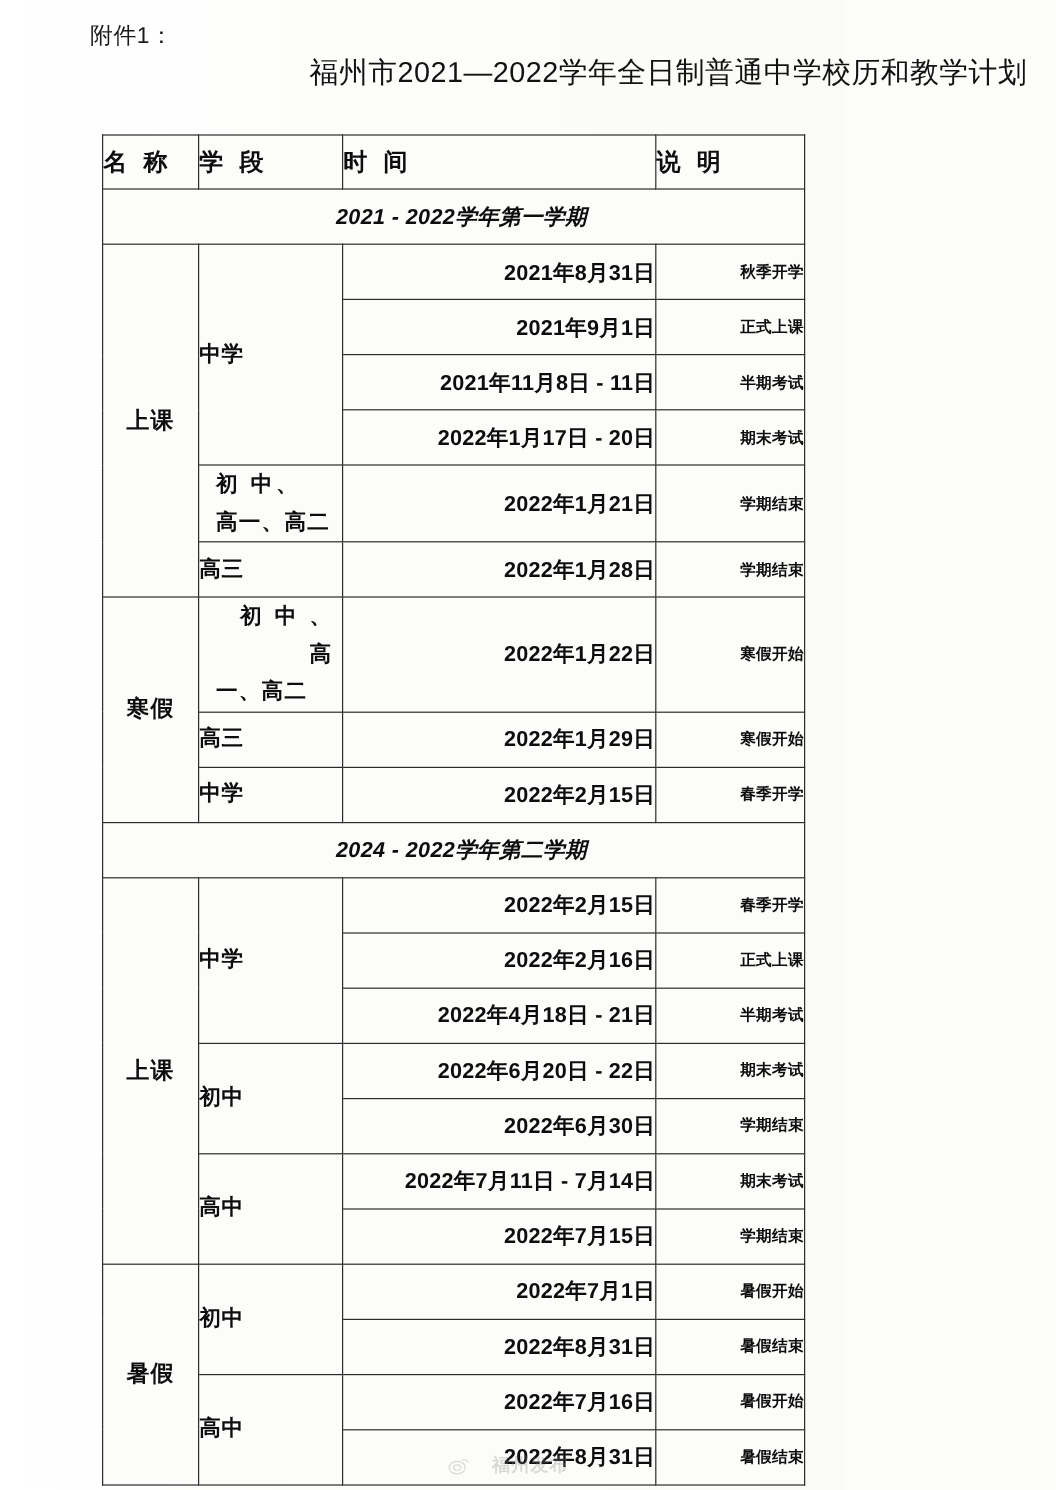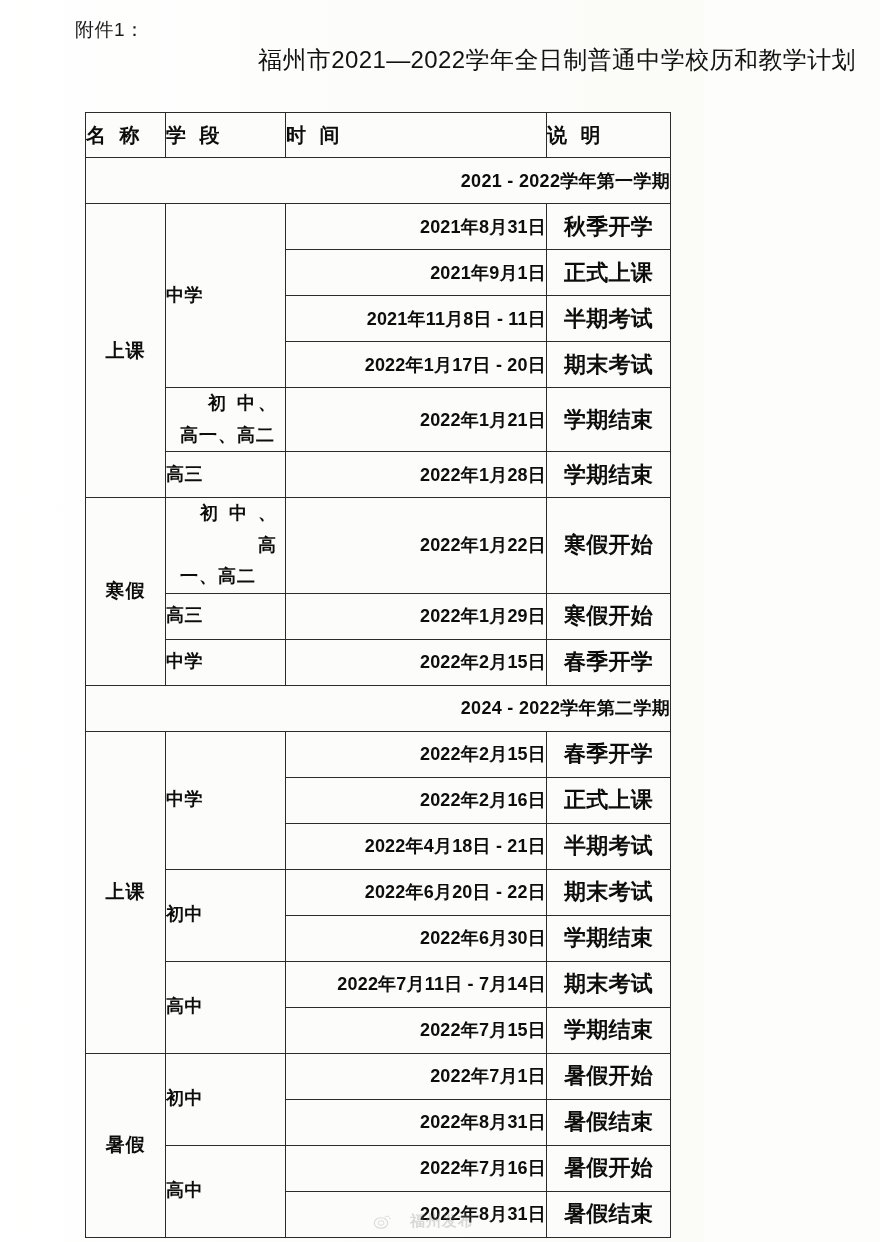--- a/index.html
+++ b/index.html
@@ -69,23 +69,24 @@
     height: 44px;
     font-size: 20px;
     text-align: left;
     padding-left: 13px;
     letter-spacing: 4px;
     font-weight: bold;
   }
   tr.section-row td {
     height: 45px;
     font-size: 18px;
-    text-align: right;
+    text-align: center;
     padding-left: 13px;
     letter-spacing: 0.3px;
+    font-style: italic;
   }
   td.name-cell {
     font-size: 19px;
     text-align: center;
     letter-spacing: 1px;
   }
   td.stage-cell {
     font-size: 18px;
     text-align: left;
     padding-left: 13px;
@@ -98,22 +99,22 @@
     padding-right: 6px;
   }
   td.time-cell {
     height: 45px;
     font-size: 18px;
     text-align: right;
     padding-left: 13px;
     letter-spacing: 0.2px;
   }
   td.desc-cell {
-    font-size: 22px;
-    text-align: center;
+    font-size: 13px;
+    text-align: right;
     padding-left: 11px;
     letter-spacing: 0.3px;
   }
   .wm {
     position: absolute;
     left: 373px;
     top: 1212px;
     display: flex;
     align-items: center;
     gap: 18px;
@@ -175,21 +176,21 @@
           <tr>
             <td class="time-cell">2021年11月8日 - 11日</td>
             <td class="desc-cell">半期考试</td>
           </tr>
           <tr>
             <td class="time-cell">2022年1月17日 - 20日</td>
             <td class="desc-cell">期末考试</td>
           </tr>
           <tr>
             <td class="stage-cell stage-two-line" rowspan="1">
-              <div style="letter-spacing: 3px; text-align: right;">初 中、</div>
+              <div style="letter-spacing: 3px; text-align: left;">初 中、</div>
               <div style="letter-spacing: 1px;">高一、高二</div>
             </td>
             <td class="time-cell">2022年1月21日</td>
             <td class="desc-cell">学期结束</td>
           </tr>
           <tr>
             <td class="stage-cell" rowspan="1">高三</td>
             <td class="time-cell">2022年1月28日</td>
             <td class="desc-cell">学期结束</td>
           </tr>

